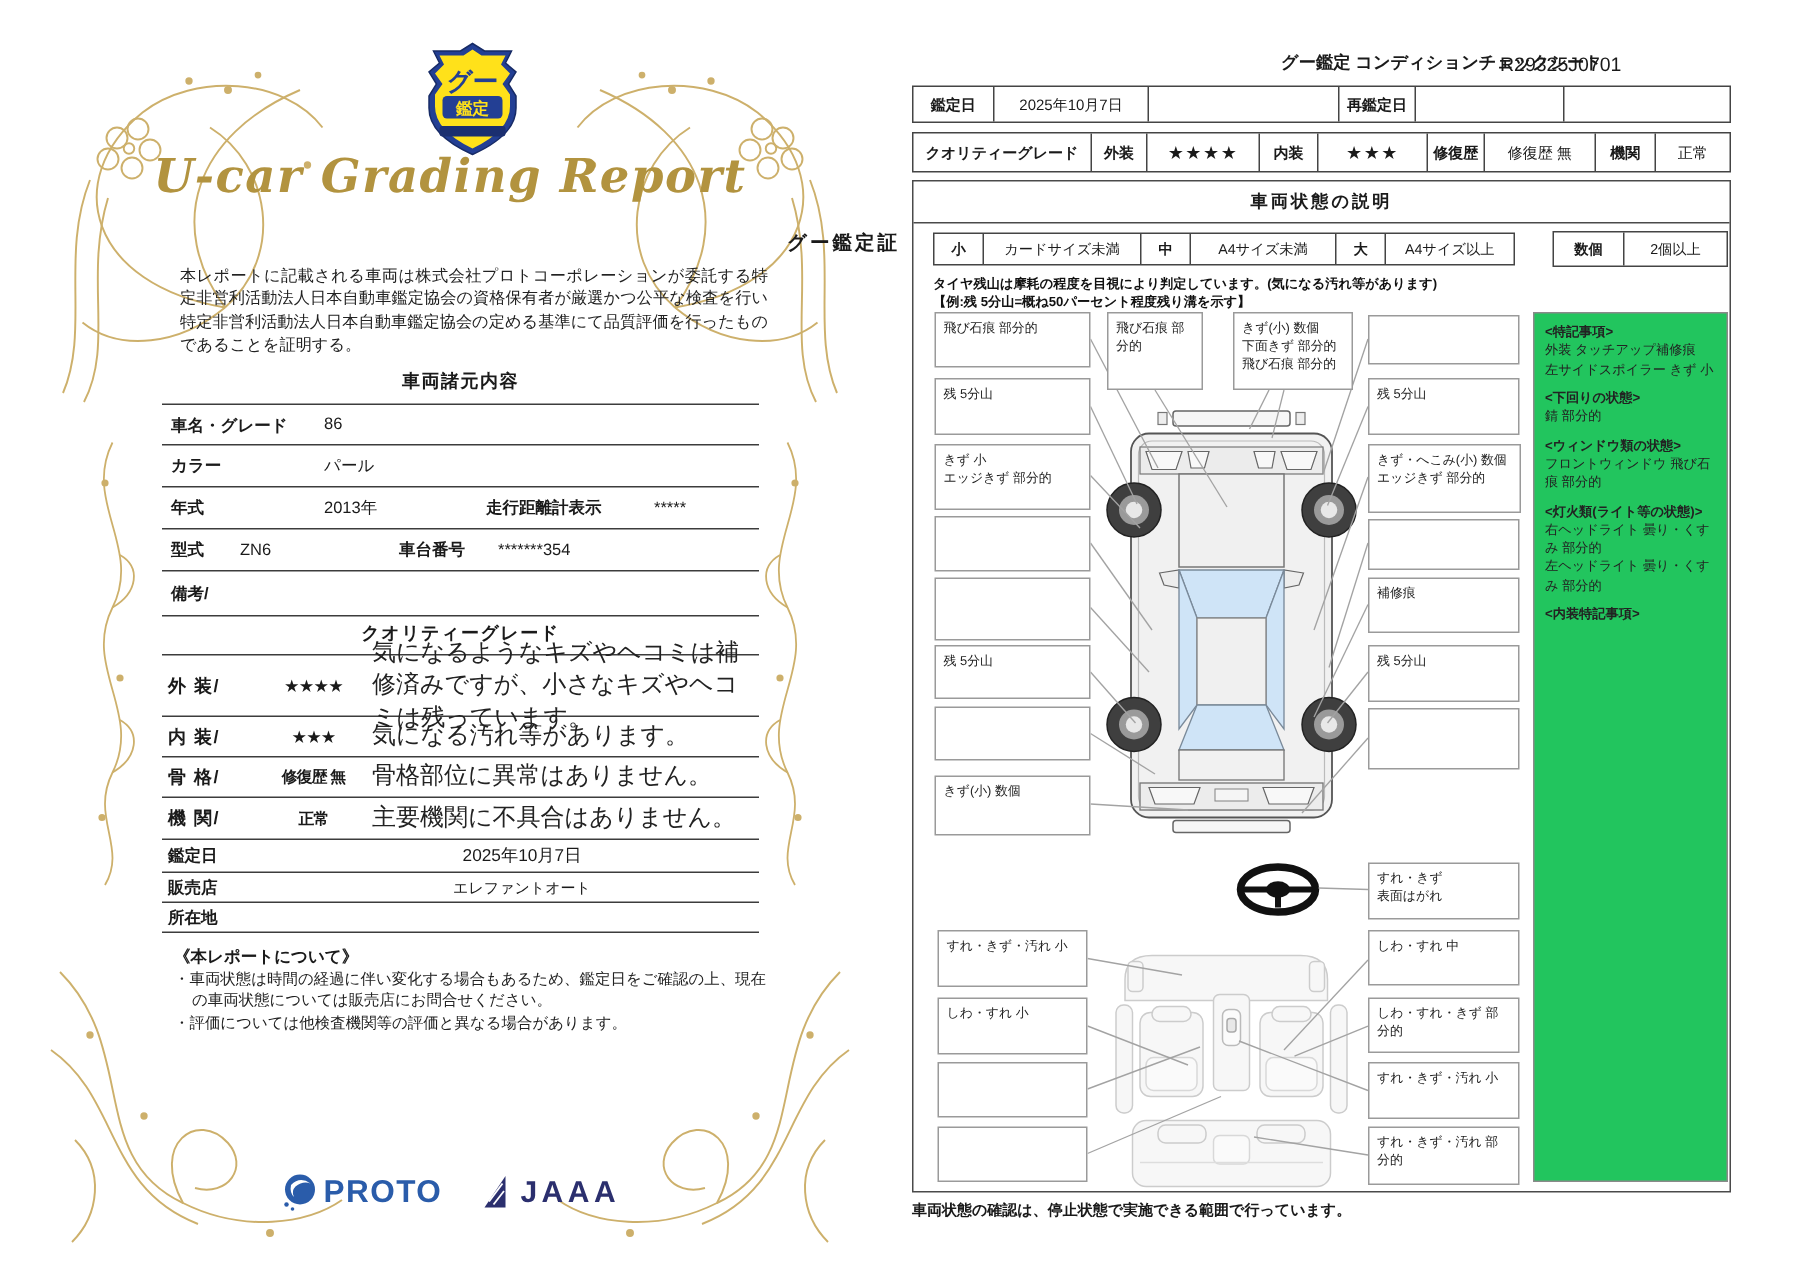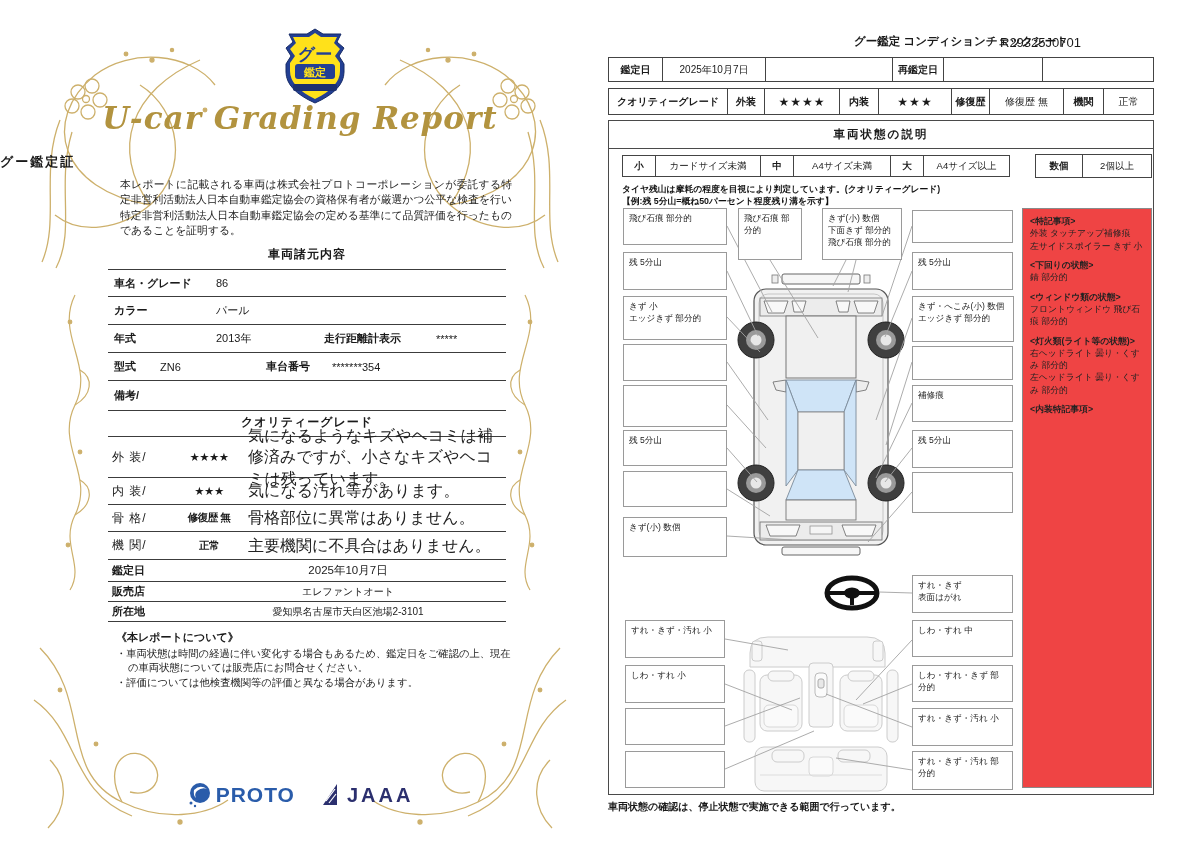--- a/index.html
+++ b/index.html
@@ -3,27 +3,27 @@
 <meta charset="utf-8">
 <style>
   html,body{margin:0;padding:0}
   body{width:1200px;height:848px;background:#ffffff;position:relative;overflow:hidden;
        font-family:"Liberation Sans","DejaVu Sans",sans-serif;color:#1a1a1a;
        -webkit-font-smoothing:antialiased}
   .abs{position:absolute;box-sizing:border-box}
   
   .lp-title{font-family:"DejaVu Serif","Liberation Serif",serif;font-style:italic;font-weight:bold;
             font-size:31px;color:#b2933f;text-align:center;letter-spacing:1px}
-  .lp-cert{font-size:13px;font-weight:bold;text-align:left;letter-spacing:2px}
+  .lp-cert{font-size:13px;font-weight:bold;text-align:right;letter-spacing:2px}
   .lp-intro{font-size:10.8px;line-height:1.42;text-align:justify;color:#222}
   .sec-h{font-size:12px;font-weight:bold;text-align:center;letter-spacing:1px}
   .sp-row{display:flex;align-items:center;border-bottom:1px solid #3c3c3c;box-sizing:border-box;font-size:11px}
   .sp-row .lbl{font-weight:600;padding-left:6px}
   .g-row{display:flex;align-items:center;border-bottom:1px solid #3c3c3c;box-sizing:border-box}
-  .g-lbl{width:58px;font-weight:normal;font-size:12px;padding-left:4px;letter-spacing:1px;flex:none}
+  .g-lbl{width:58px;font-weight:bold;font-size:12px;padding-left:4px;letter-spacing:1px;flex:none}
   .g-val{width:78px;text-align:center;font-weight:bold;font-size:11.5px;flex:none;letter-spacing:-0.5px}
   .g-desc{flex:1;font-size:16px;line-height:1.32;color:#222}
   .i-row{display:flex;align-items:center;border-bottom:1px solid #3c3c3c;box-sizing:border-box;font-size:10px}
   .i-lbl{width:78px;font-weight:600;font-size:11px;padding-left:4px;flex:none}
   .i-val{flex:1;text-align:center}
   .about-h{font-size:11px;font-weight:600;margin-bottom:2px}
   .about-it{font-size:10.3px;line-height:1.36;padding-left:12px;text-indent:-12px;margin-bottom:1px;color:#222}
   .logo-text-proto{font-size:21px;font-weight:bold;color:#2a5caa;letter-spacing:1px}
   .logo-text-jaaa{font-size:20px;font-weight:bold;color:#2b2f6e;letter-spacing:3px}
   
@@ -33,21 +33,21 @@
   .cell{display:flex;align-items:center;justify-content:center;border-right:1px solid #444;
         box-sizing:border-box;font-size:10px;height:100%}
   .cell:last-child{border-right:none}
   .cell.b{font-weight:bold}
   .cell.stars{font-size:12px;letter-spacing:1px}
   .mainbox{border:1.5px solid #4a4a4a;background:#fff}
   .mb-head{height:27px;border-bottom:1.5px solid #4a4a4a;display:flex;align-items:center;justify-content:center;
            font-size:11.5px;font-weight:bold;letter-spacing:2px}
   .co{position:absolute;box-sizing:border-box;border:1px solid #9a9a9a;background:#fff;
       font-size:8.6px;line-height:1.4;padding:3px 5px;white-space:pre-line;color:#222;z-index:4}
-  .np{border:1px solid #8a8a8a;padding:6px 7px;font-size:8.8px;line-height:1.4;color:#222;z-index:4;background:#ef4444}
+  .np{border:1px solid #8a8a8a;padding:6px 7px;font-size:8.8px;line-height:1.4;color:#222;z-index:4;background:#22c55e}
   .np-h{font-weight:600;margin-top:7px}
   .np-h:first-child{margin-top:0}
   .np-b{white-space:pre-line}
   .tire-note{font-size:8.8px;font-weight:bold;line-height:1.45;color:#111}
   .rp-footer{font-size:10px;font-weight:bold}
   svg{display:block}
 </style>
 </head>
 <body>
 
@@ -159,21 +159,20 @@
   <div class="i-row" style="height:22px">
     <span class="i-lbl">鑑定日</span>
     <span class="i-val" style="font-size:11.5px">2025年10月7日</span>
   </div>
   <div class="i-row" style="height:20px">
     <span class="i-lbl">販売店</span>
     <span class="i-val">エレファントオート</span>
   </div>
   <div class="i-row" style="height:20px">
     <span class="i-lbl">所在地</span>
-    <span class="i-val">愛知県名古屋市天白区池場2-3101</span>
   </div>
 </div>
 
 <div class="abs" style="left:116px;top:630px;width:398px;z-index:2">
   <div class="about-h">《本レポートについて》</div>
   <div class="about-it">・車両状態は時間の経過に伴い変化する場合もあるため、鑑定日をご確認の上、現在の車両状態については販売店にお問合せください。</div>
   <div class="about-it">・評価については他検査機関等の評価と異なる場合があります。</div>
 </div>
 
 <div class="abs" style="left:0;top:782px;width:600px;display:flex;justify-content:center;align-items:center;gap:26px;z-index:2">
@@ -230,21 +229,21 @@
   <div class="cell b" style="width:33px;font-size:9.5px">中</div>
   <div class="cell" style="width:97px;font-size:9.5px">A4サイズ未満</div>
   <div class="cell b" style="width:33px;font-size:9.5px">大</div>
   <div class="cell" style="flex:1;font-size:9.5px">A4サイズ以上</div>
 </div>
 <div class="abs tbl" style="left:1035px;top:154px;width:117px;height:24px;border-width:1px">
   <div class="cell b" style="width:47px;font-size:9.5px">数個</div>
   <div class="cell" style="flex:1;font-size:9.5px">2個以上</div>
 </div>
 
-<div class="abs tire-note" style="left:622px;top:183px;width:420px">タイヤ残山は摩耗の程度を目視により判定しています。(クオリティーグレード)</div>
+<div class="abs tire-note" style="left:622px;top:183px;width:420px">タイヤ残山は摩耗の程度を目視により判定しています。(気になる汚れ等があります)</div>
 <div class="abs tire-note" style="left:622px;top:195px;width:420px">【例:残 5分山=概ね50パーセント程度残り溝を示す】</div>
 
 <svg class="abs" style="left:600px;top:0;z-index:3" width="600" height="848" viewBox="600 0 600 848">
   <g stroke="#a3a3a3" stroke-width="0.9" fill="none">
     <line x1="727" y1="226" x2="772" y2="312"></line>
     <line x1="727" y1="271" x2="758" y2="336"></line>
     <line x1="727" y1="317" x2="760" y2="352"></line>
     <line x1="727" y1="362" x2="768" y2="420"></line>
     <line x1="727" y1="405" x2="766" y2="448"></line>
     <line x1="727" y1="448" x2="757" y2="482"></line>

